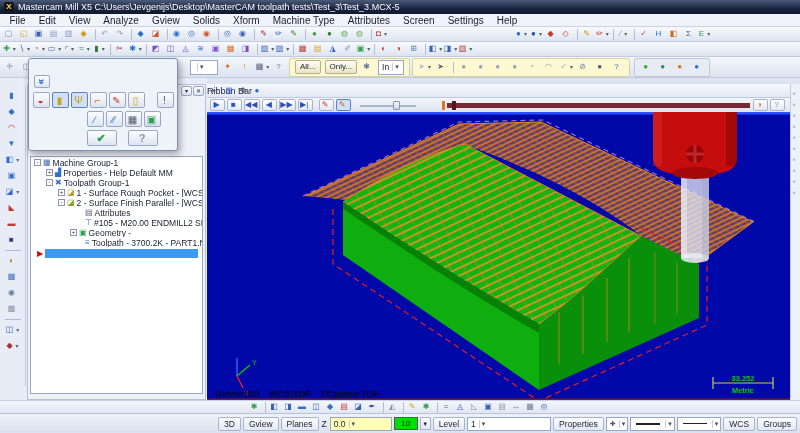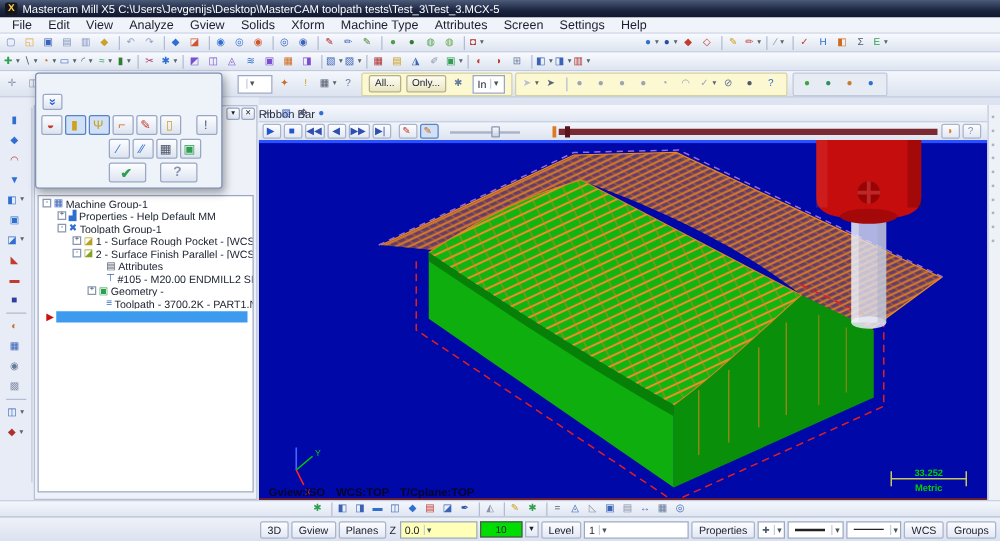--- a/index.html
+++ b/index.html
@@ -81,21 +81,21 @@
   .bstrip{position:absolute;left:0;top:400px;width:800px;height:13px;background:linear-gradient(#f4f7fc,#e0e6f2);border-top:1px solid #c9d1e2;display:flex;align-items:center;justify-content:center}
   .bstrip .tbi{height:11px;min-width:13px;font-size:9px}
   .statusbar{position:absolute;left:0;top:413px;width:800px;height:20px;background:linear-gradient(#eef1f8,#dbe2ef);border-top:1px solid #b8c2d8;display:flex;align-items:center;font-size:9.5px;padding:0 3px;white-space:nowrap}
   .coords{display:flex;gap:10px;color:#23283a;margin-left:3px}
   .sright{margin-left:auto;display:flex;align-items:center;gap:2px}
   .sbtn{height:14px;border:1px solid #a8b4cc;background:linear-gradient(#fdfdff,#e2e8f4);border-radius:2px;padding:0 5px;font-size:8.5px;line-height:12px;cursor:default}
   .scombo{height:14px;border:1px solid #9aa7c4;background:#fff;display:inline-flex;align-items:center;font-size:8.5px;padding-left:3px;cursor:default}
   .scombo::after{content:"▾";font-size:7px;color:#455;padding:0 2px;margin-left:3px;border-left:1px solid #c5cedf}
   .zcombo{background:#ffffb8;width:62px}
   .lvlcombo{width:84px}
-  .swatch{width:34px;height:13px;background:#00dd00;border:1px solid #555;font-size:8px;text-align:center;line-height:12px;cursor:default}
+  .swatch{width:24px;height:13px;background:#00dd00;border:1px solid #555;font-size:8px;text-align:center;line-height:12px;cursor:default}
   .swdd{width:11px;height:13px;border:1px solid #a8b4cc;background:linear-gradient(#fdfdff,#e2e8f4);font-size:6px;text-align:center;line-height:12px;cursor:default}
   .lineicon{display:inline-block;width:24px;border-top:2px solid #222;margin:0 2px}
   .lineicon.thin{border-top-width:1px}
   .rot90{display:inline-block;transform:rotate(90deg)}
 </style>
 </head>
 <body>
 
 <div class="screen">
 

